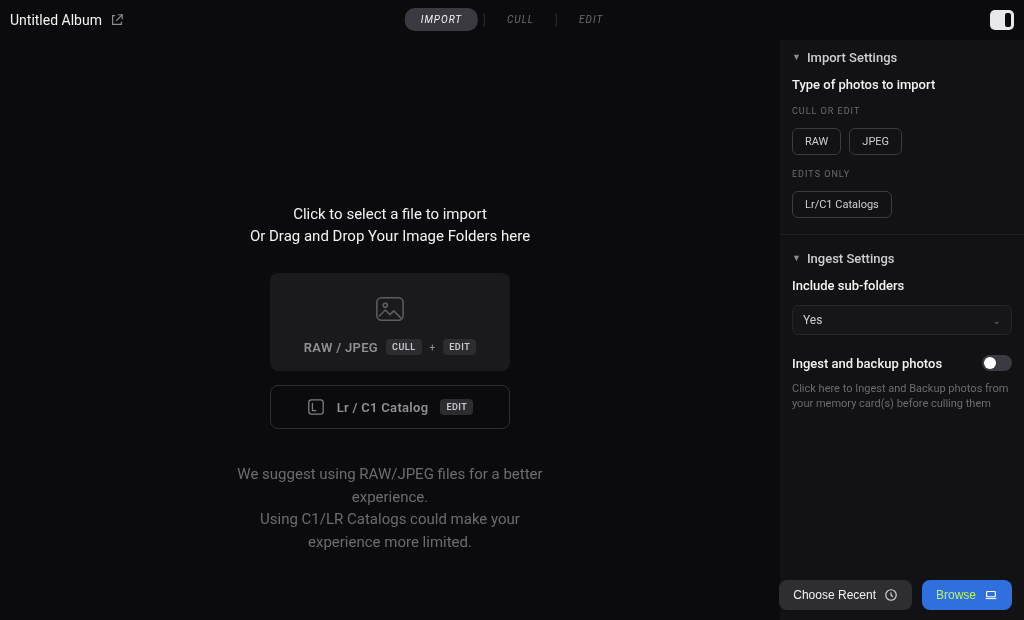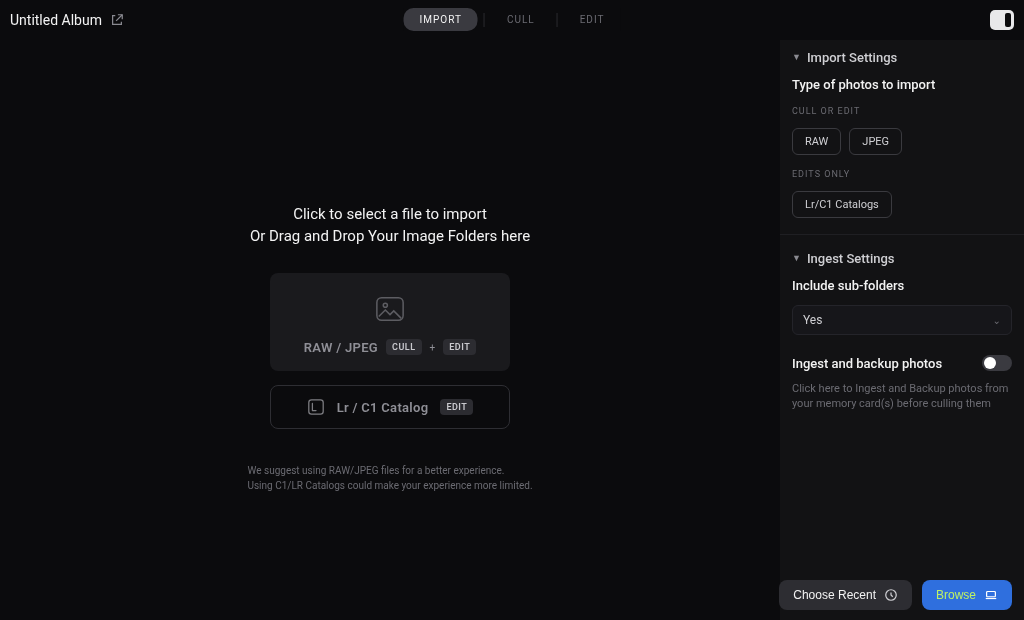--- a/index.html
+++ b/index.html
@@ -54,20 +54,21 @@
     gap:0;
     background:var(--bg-0);
   }
   .mode-tab {
     font-size:10px; letter-spacing:1px;
     color:var(--text-3);
     padding:6px 16px;
     border-radius:10px;
     text-transform:uppercase;
     cursor:pointer;
+    font-style:italic;
   }
   .mode-tab.active {
     background:#3a3a40;
     color:var(--text-0);
   }
   .mode-sep {
     width:1px; height:14px; background:#2a2a2f;
     margin:0 6px;
   }
 
@@ -121,21 +122,22 @@
     letter-spacing:.5px;
     padding:3px 6px; border-radius:4px;
   }
   .plus { color:#8f8f96; font-size:10px; }
 
   .lr-icon { width:18px; height:18px; opacity:.7; }
 
   .hint {
     margin-top:20px;
     color:var(--text-3);
-    font-size:10px; line-height:1.5;
+    font-size:15px; line-height:1.5;
+    text-align:center;
     max-width:320px;
   }
 
   
   .side {
     width:244px;
     background:var(--bg-1);
     padding:10px 12px 60px 12px;
     display:flex; flex-direction:column;
     gap:4px;

